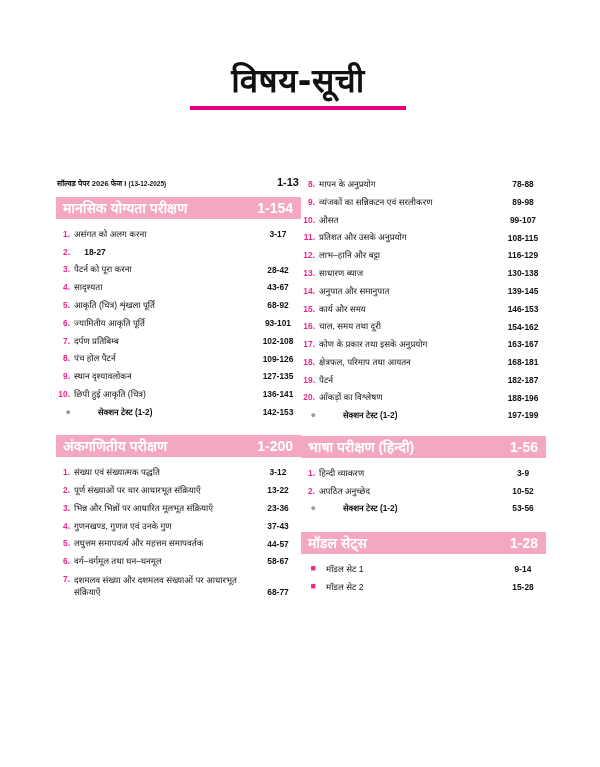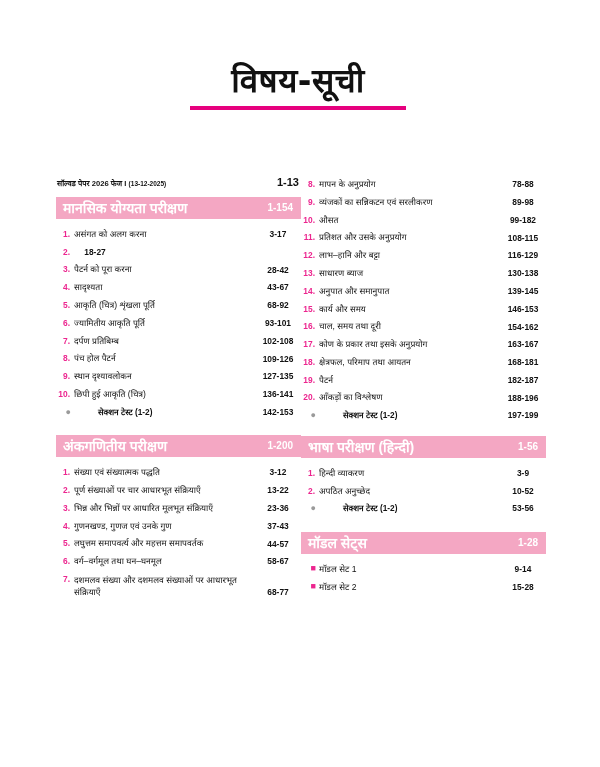--- a/index.html
+++ b/index.html
@@ -93,21 +93,21 @@
   }
   .sec-head .sec-name {
     color: #ffffff;
     font-size: 14px;
     font-weight: bold;
     line-height: 1;
     white-space: nowrap;
   }
   .sec-head .sec-pages {
     color: #ffffff;
-    font-size: 10px;
+    font-size: 14px;
     font-weight: bold;
     line-height: 1;
     white-space: nowrap;
   }
 
   
   .entries { padding: 0 2px 0 0; }
 
   .entry {
     display: flex;
@@ -159,21 +159,21 @@
   .entry.bullet .pages { font-weight: bold; }
 
   
   .entry.sqbullet .num {
     color: #ec268f;
     font-size: 9px;
     font-weight: normal;
     padding-right: 3px;
     line-height: 1.1;
   }
-  .entry.sqbullet .label { font-weight: normal; }
+  .entry.sqbullet .label { font-weight: normal; margin-left: 7px; }
   .entry.sqbullet .pages { font-weight: bold; }
 
   .section-block { margin-bottom: 14px; }
   .section-block.tight { margin-bottom: 11px; }
 </style>
 </head>
 <body>
 
 <div class="page">
 
@@ -315,21 +315,21 @@
                 <span class="pages">78-88</span>
               </div>
               <div class="entry">
                 <span class="num">9.</span>
                 <span class="label">व्यंजकों का सन्निकटन एवं सरलीकरण</span>
                 <span class="pages">89-98</span>
               </div>
               <div class="entry">
                 <span class="num">10.</span>
                 <span class="label">औसत</span>
-                <span class="pages">99-182</span>
+                <span class="pages">99-107</span>
               </div>
               <div class="entry">
                 <span class="num">11.</span>
                 <span class="label">प्रतिशत और उसके अनुप्रयोग</span>
                 <span class="pages">108-115</span>
               </div>
               <div class="entry">
                 <span class="num">12.</span>
                 <span class="label">लाभ–हानि और बट्टा</span>
                 <span class="pages">116-129</span>

